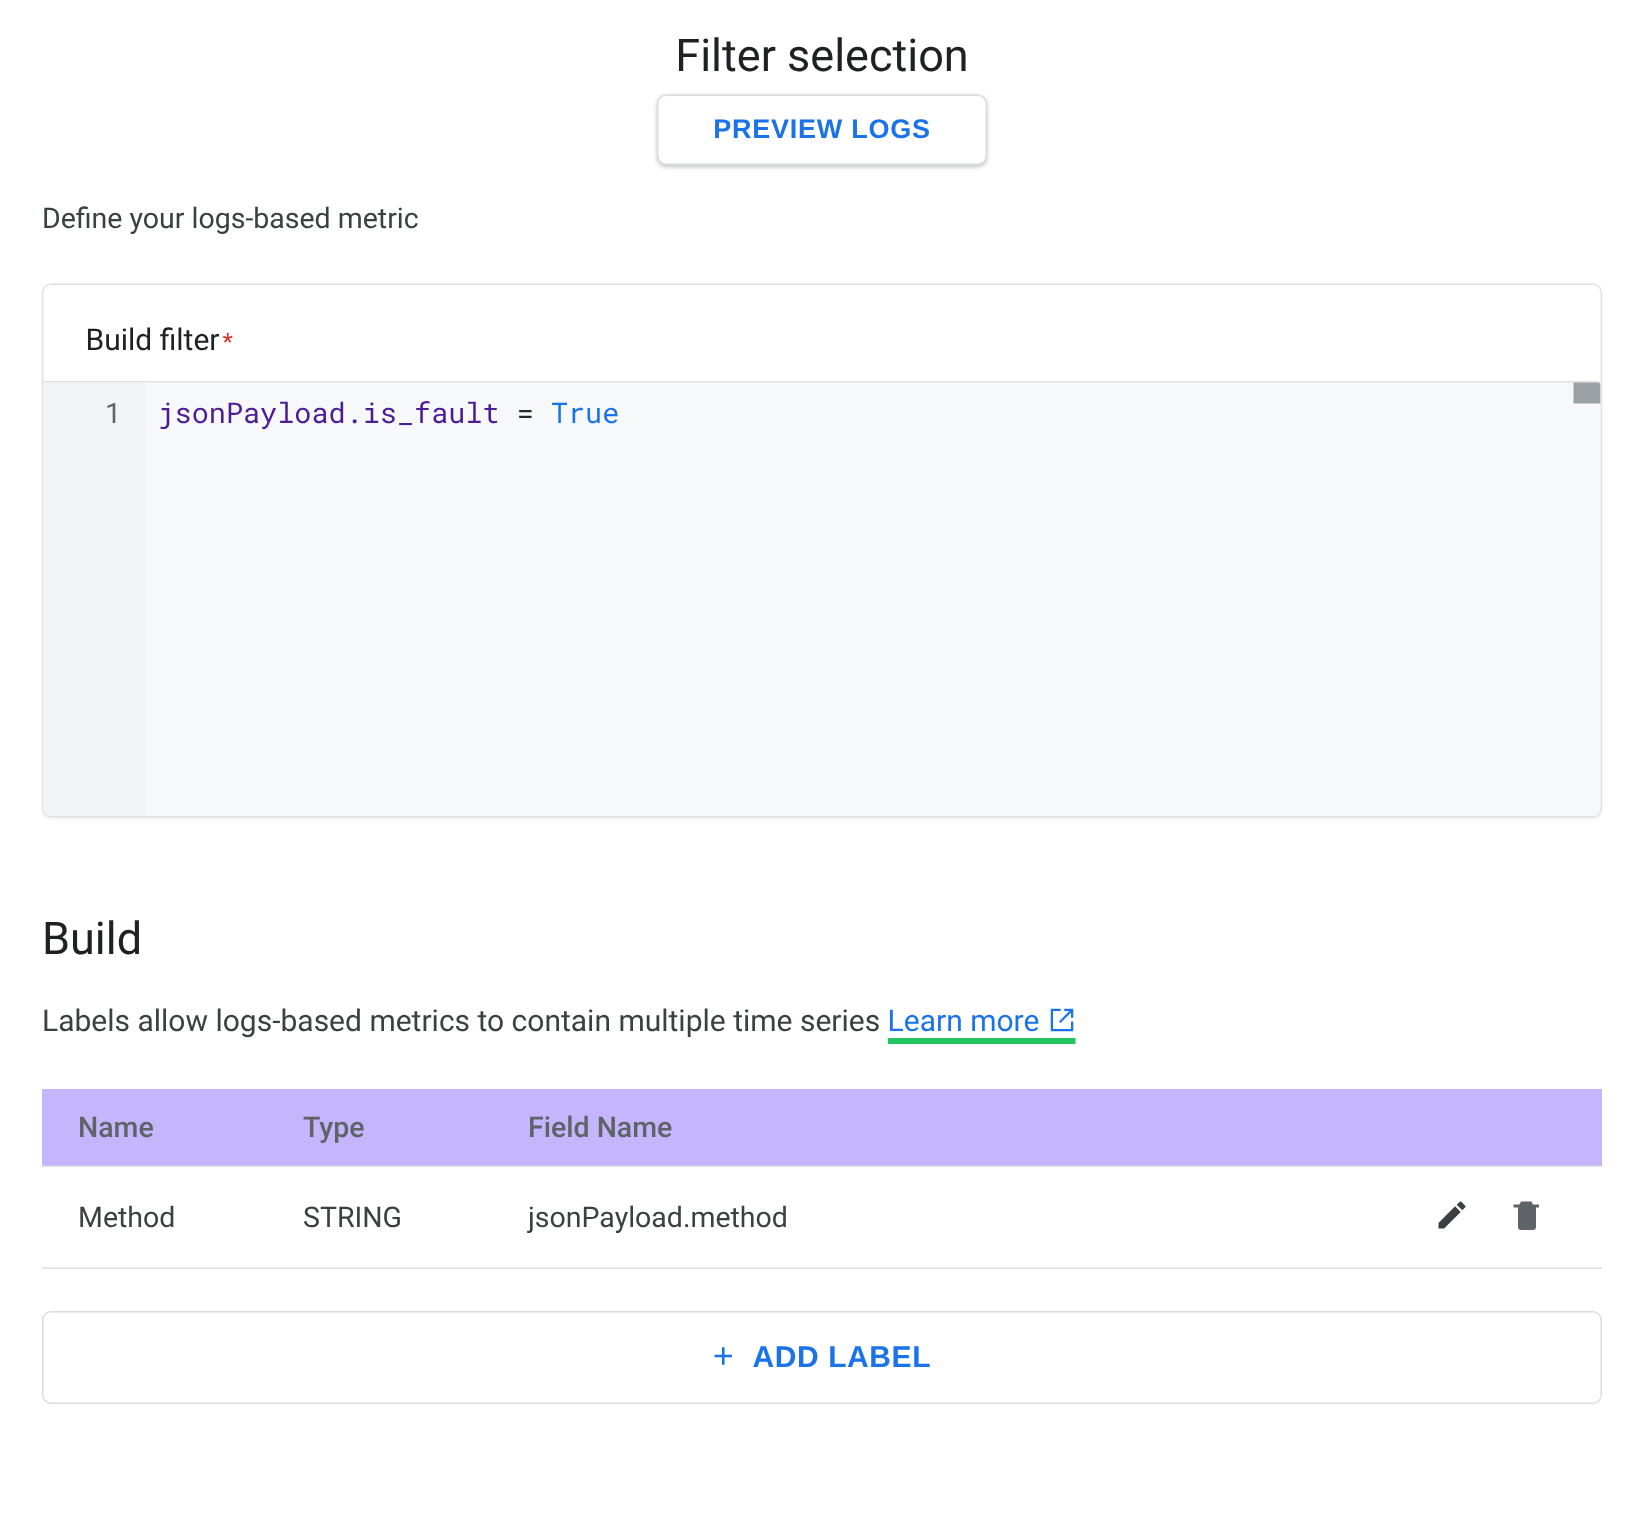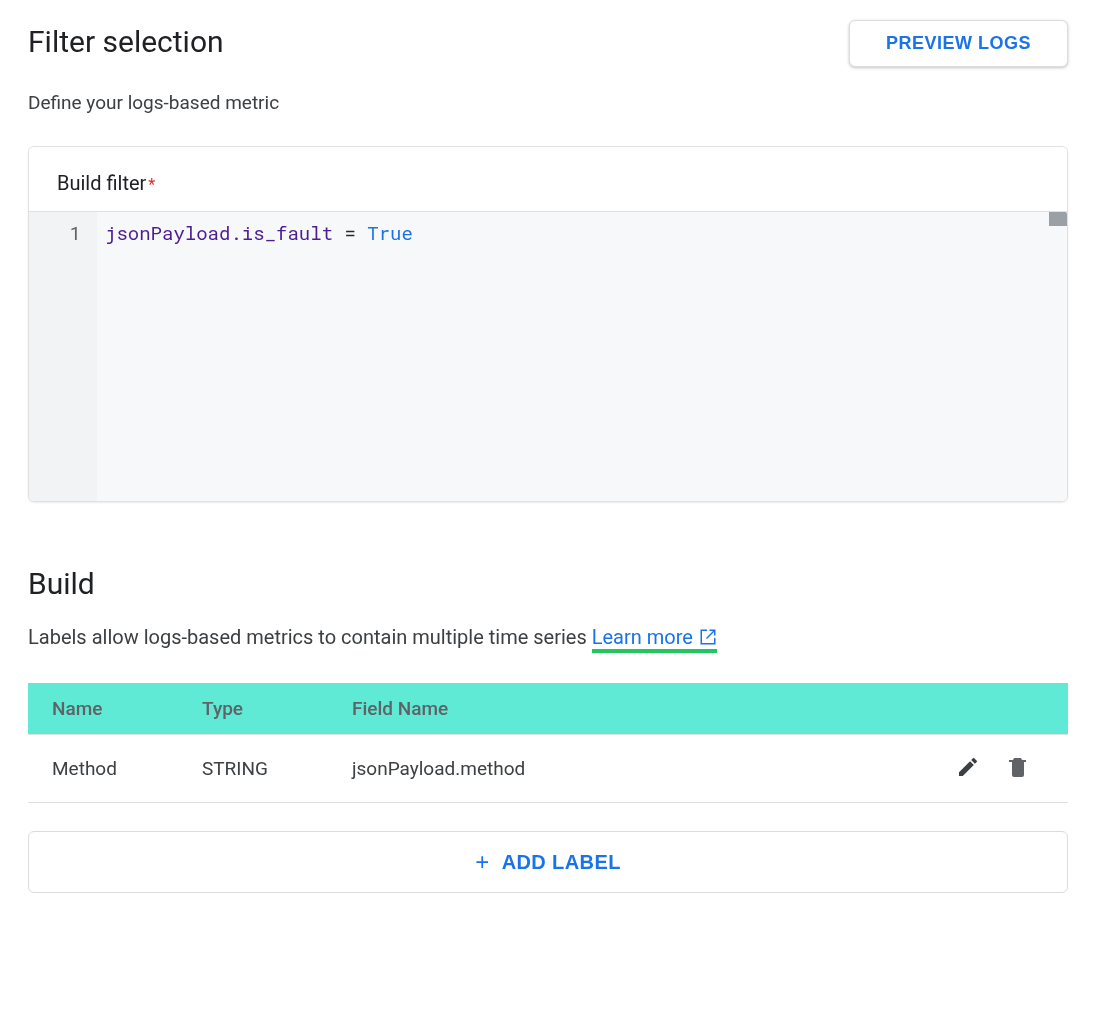--- a/index.html
+++ b/index.html
@@ -7,21 +7,22 @@
     margin: 0;
     padding: 20px 28px;
     font-family: Roboto, "Helvetica Neue", Arial, sans-serif;
     color: #202124;
     background: #fff;
     width: 1096px;
   }
   .section-header {
     display: flex;
     justify-content: space-between;
-    align-items: flex-end;
+    align-items: center;
+    flex-direction: column;
   }
   .section-title {
     font-size: 30px;
     font-weight: 400;
     margin: 0 0 8px 0;
     color: #202124;
   }
   .section-subtitle {
     font-size: 19px;
     color: #3c4043;
@@ -119,21 +120,21 @@
   .labels-table {
     margin-top: 32px;
     width: 100%;
     border-collapse: collapse;
   }
   .labels-table thead th {
     text-align: left;
     font-size: 19px;
     font-weight: 500;
     color: #5f6368;
-    background: #5eead4;
+    background: #c4b5fd;
     padding: 14px 24px;
     border-bottom: 1px solid #e0e0e0;
   }
   .labels-table tbody td {
     font-size: 19px;
     color: #3c4043;
     padding: 16px 24px;
     border-bottom: 1px solid #e0e0e0;
     vertical-align: middle;
   }

